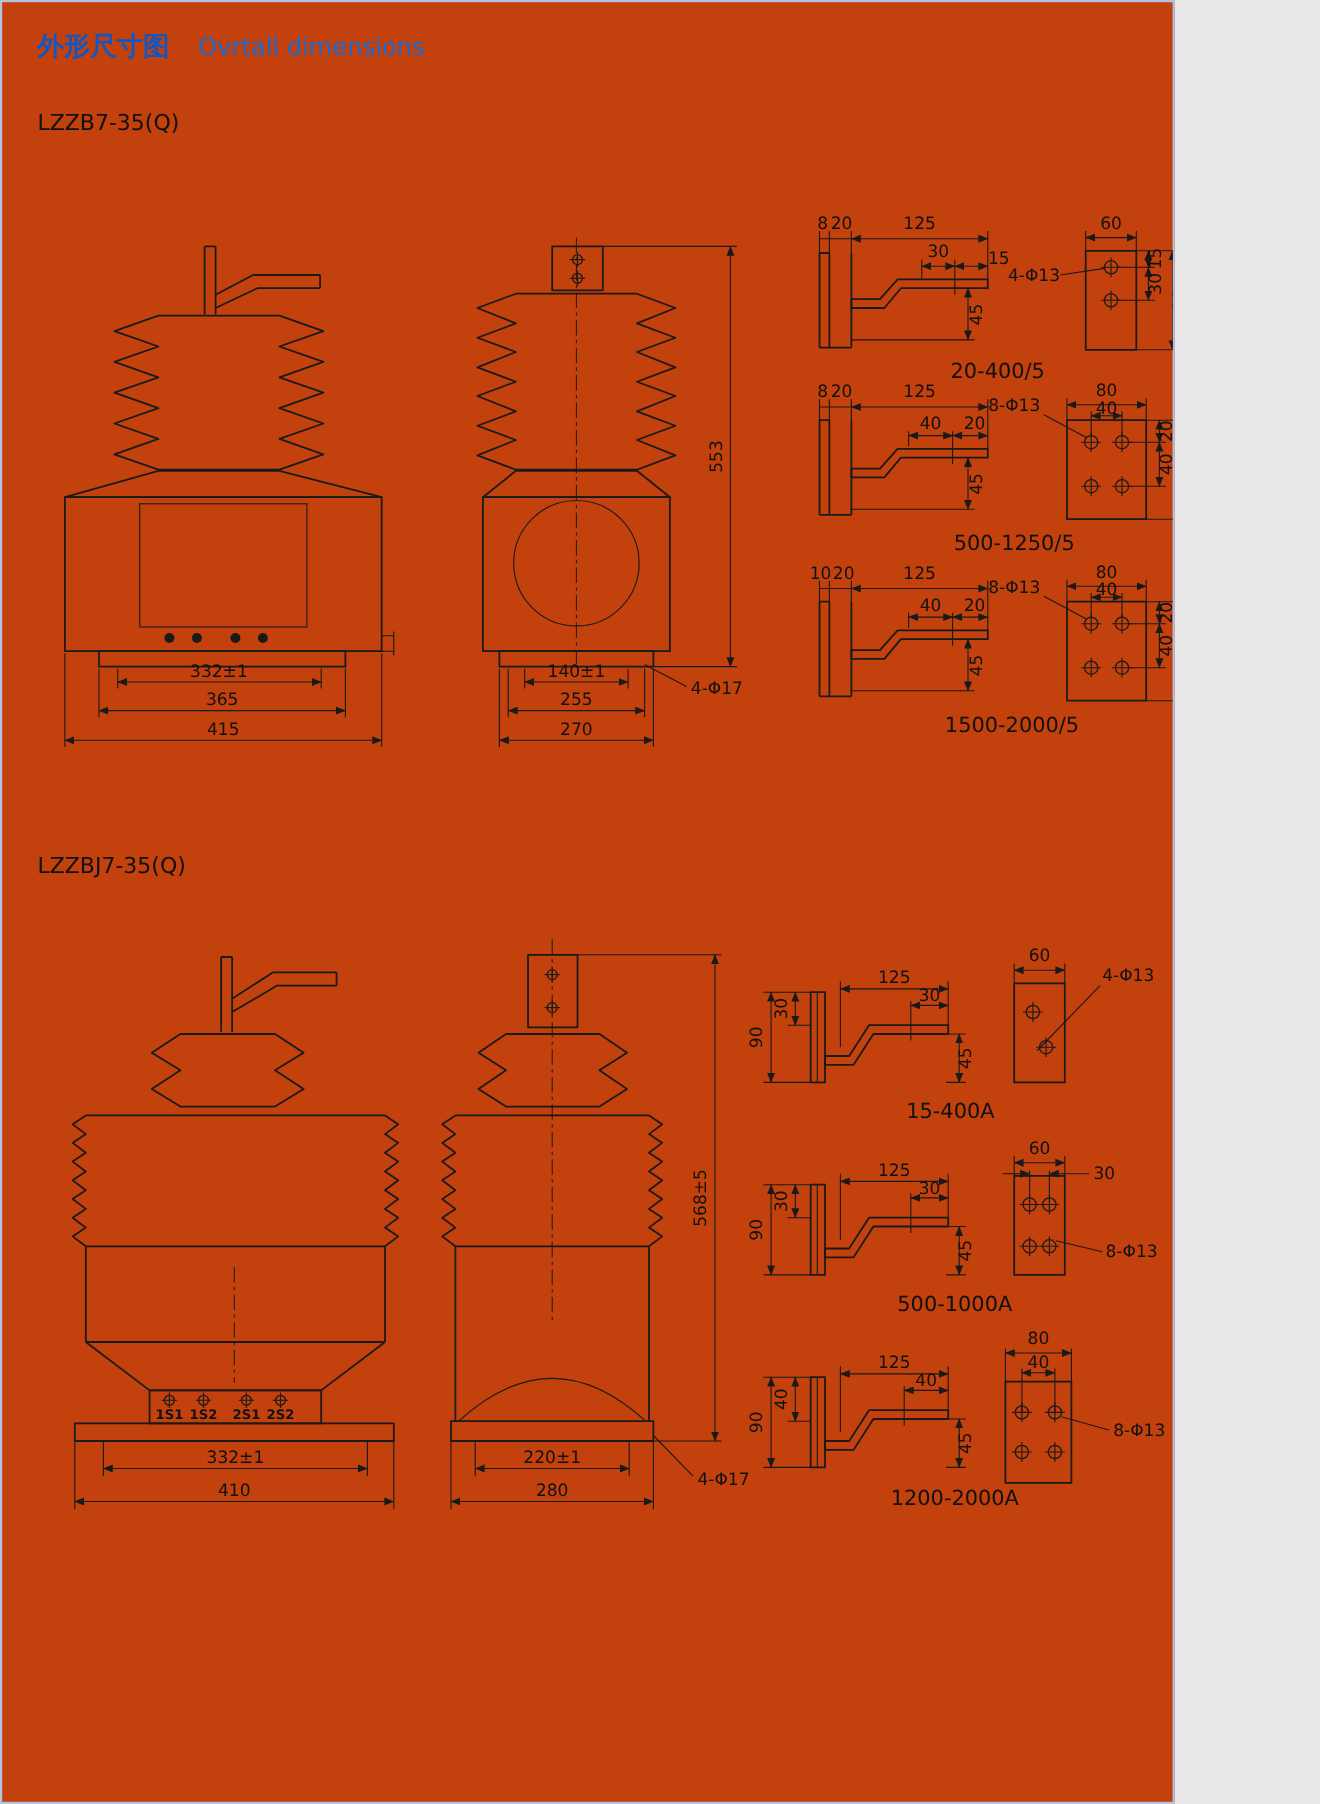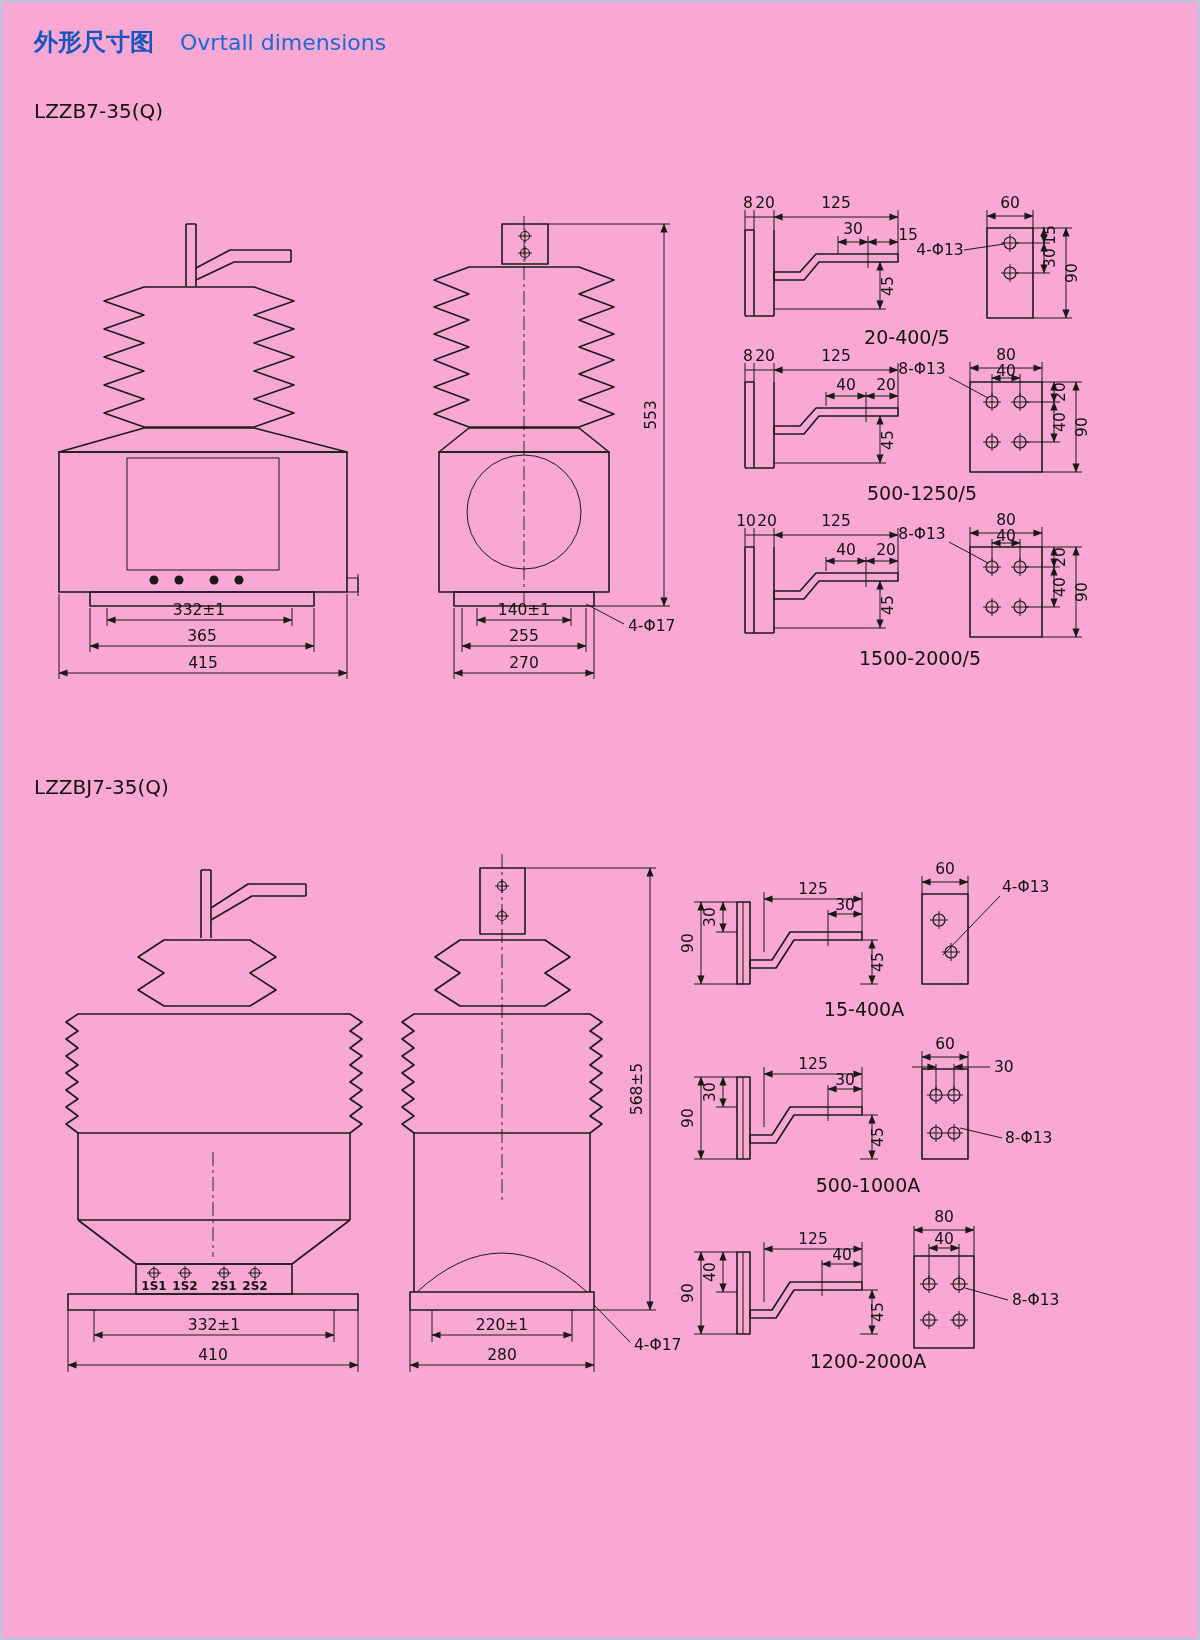--- a/index.html
+++ b/index.html
@@ -1,16 +1,16 @@
 <!DOCTYPE html>
 <html><head>
 <meta charset="utf-8">
 <style>
   html,body{margin:0;padding:0;background:#e8e8e8;}
-  .page{position:relative;width:1200px;height:1640px;background:#f9a8d4;
+  .page{position:relative;width:1068px;height:1640px;background:#c2410c;
         border:2px solid #b3c4e0;box-sizing:border-box;
         font-family:"DejaVu Sans",sans-serif;overflow:hidden;}
   svg{position:absolute;left:0;top:0;}
   .hz{font-family:"DejaVu Sans",sans-serif;font-size:24px;font-weight:bold;fill:#1456c0;text-anchor:start;}
   .he{font-family:"DejaVu Sans",sans-serif;font-size:22px;fill:#1a6ad4;text-anchor:start;}
   .hm{font-family:"DejaVu Sans",sans-serif;font-size:20px;fill:#111;text-anchor:start;}
   .t {font-family:"DejaVu Sans",sans-serif;font-size:15.5px;fill:#111;text-anchor:middle;}
   .ts{font-family:"DejaVu Sans",sans-serif;font-size:12px;font-weight:bold;fill:#111;text-anchor:middle;}
   .tc{font-family:"DejaVu Sans",sans-serif;font-size:19px;fill:#111;text-anchor:middle;}
   .ta{text-anchor:start;}

